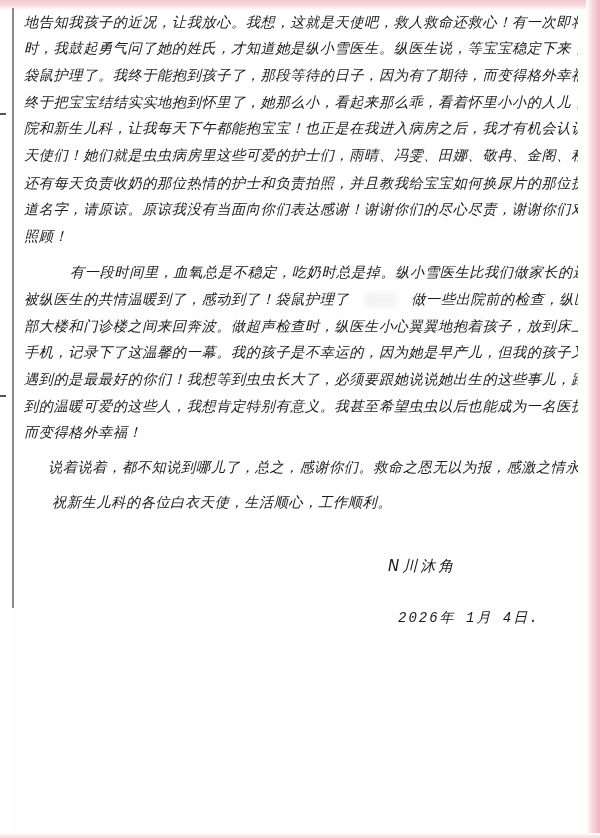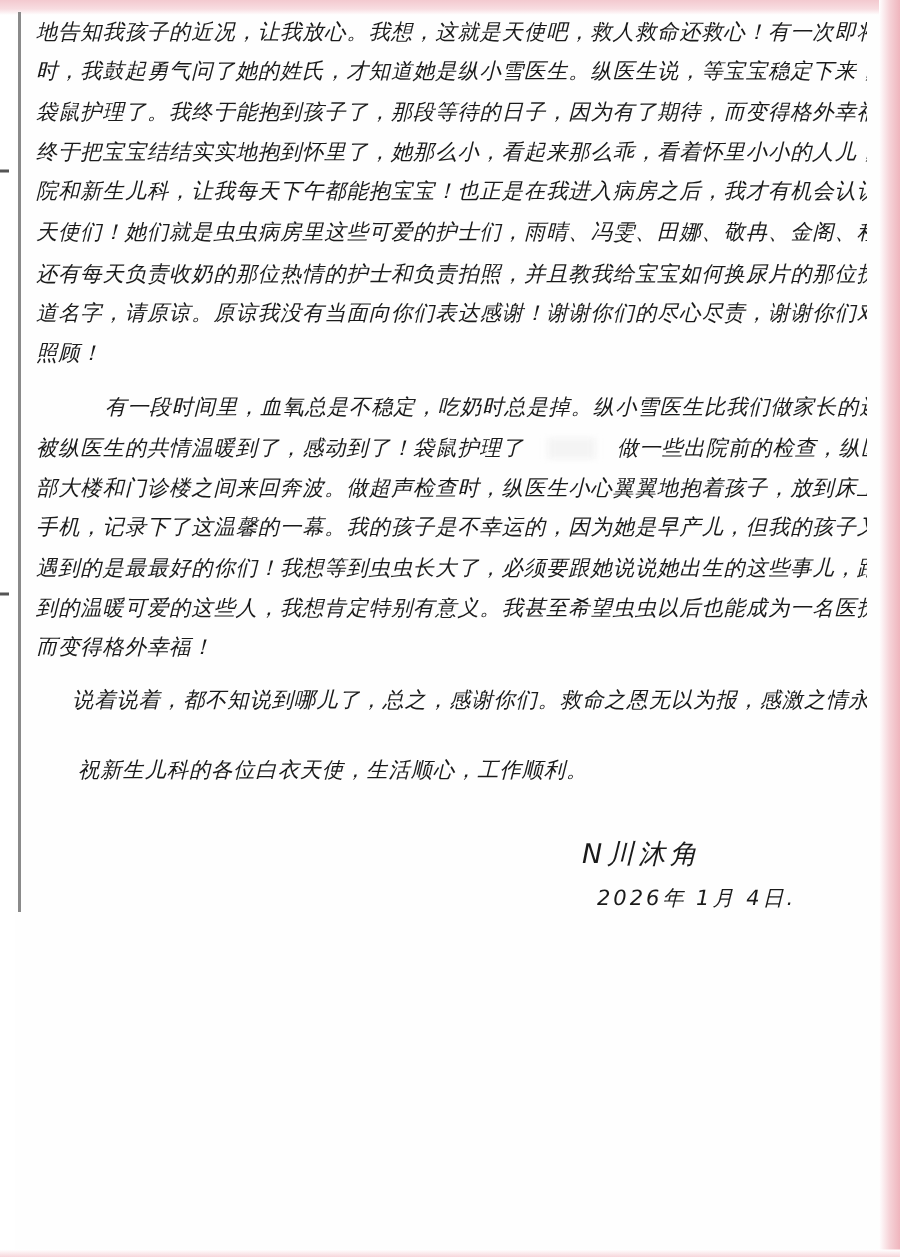--- a/index.html
+++ b/index.html
@@ -37,21 +37,21 @@
     white-space: nowrap; overflow: hidden; letter-spacing: 0.6px;
     font-style: italic;
   }
   .indent { padding-left: 36px; }
   .indent3 { padding-left: 24px; }
   .blur {
     display: inline-block; width: 32px; height: 14px;
     background: #f4f4f4; filter: blur(2px); vertical-align: middle;
   }
   .sig {
-    position: absolute; font-size: 18px; color: #1a1a1a; font-style: italic;
+    position: absolute; font-size: 15px; color: #1a1a1a; font-style: italic;
     letter-spacing: 3px;
   }
 </style>
 </head>
 <body>
 
 <div class="paper"></div>
 <div class="top-band"></div>
 <div class="right-band"></div>
 <div class="bottom-band"></div>
@@ -76,17 +76,17 @@
     <span>被纵医生的共情温暖到了，感动到了！袋鼠护理了</span><span class="blur" style="margin:0 14px 0 16px;"></span><span>做一些出院前的检查，纵医生陪着我在住院</span>
   </div>
   <div class="line" style="top:316px;">部大楼和门诊楼之间来回奔波。做超声检查时，纵医生小心翼翼地抱着孩子，放到床上。我连忙拿出</div>
   <div class="line" style="top:342px;">手机，记录下了这温馨的一幕。我的孩子是不幸运的，因为她是早产儿，但我的孩子又是无比幸运的，因为她</div>
   <div class="line" style="top:369px;">遇到的是最最好的你们！我想等到虫虫长大了，必须要跟她说说她出生的这些事儿，跟她说说我们遇</div>
   <div class="line" style="top:396px;">到的温暖可爱的这些人，我想肯定特别有意义。我甚至希望虫虫以后也能成为一名医护人员，成为一个像你</div>
   <div class="line" style="top:422px;">而变得格外幸福！</div>
 
   <div class="line indent3" style="top:457px;">说着说着，都不知说到哪儿了，总之，感谢你们。救命之恩无以为报，感激之情永记于心！</div>
 
-  <div class="line indent3" style="top:504px; padding-left:28px;">祝新生儿科的各位白衣天使，生活顺心，工作顺利。</div>
+  <div class="line indent3" style="top:492px; padding-left:28px;">祝新生儿科的各位白衣天使，生活顺心，工作顺利。</div>
 </div>
 
 <div class="sig" style="left:388px; top:557px;">N川沐角</div>
-<div class="sig" style="left:398px; top:590px; font-size:14px; letter-spacing:2px;">2026年 1月 4日.</div>
+<div class="sig" style="left:398px; top:609px; font-size:14px; letter-spacing:2px;font-family:Liberation Mono, monospace;">2026年 1月 4日.</div>
 
 </body></html>

